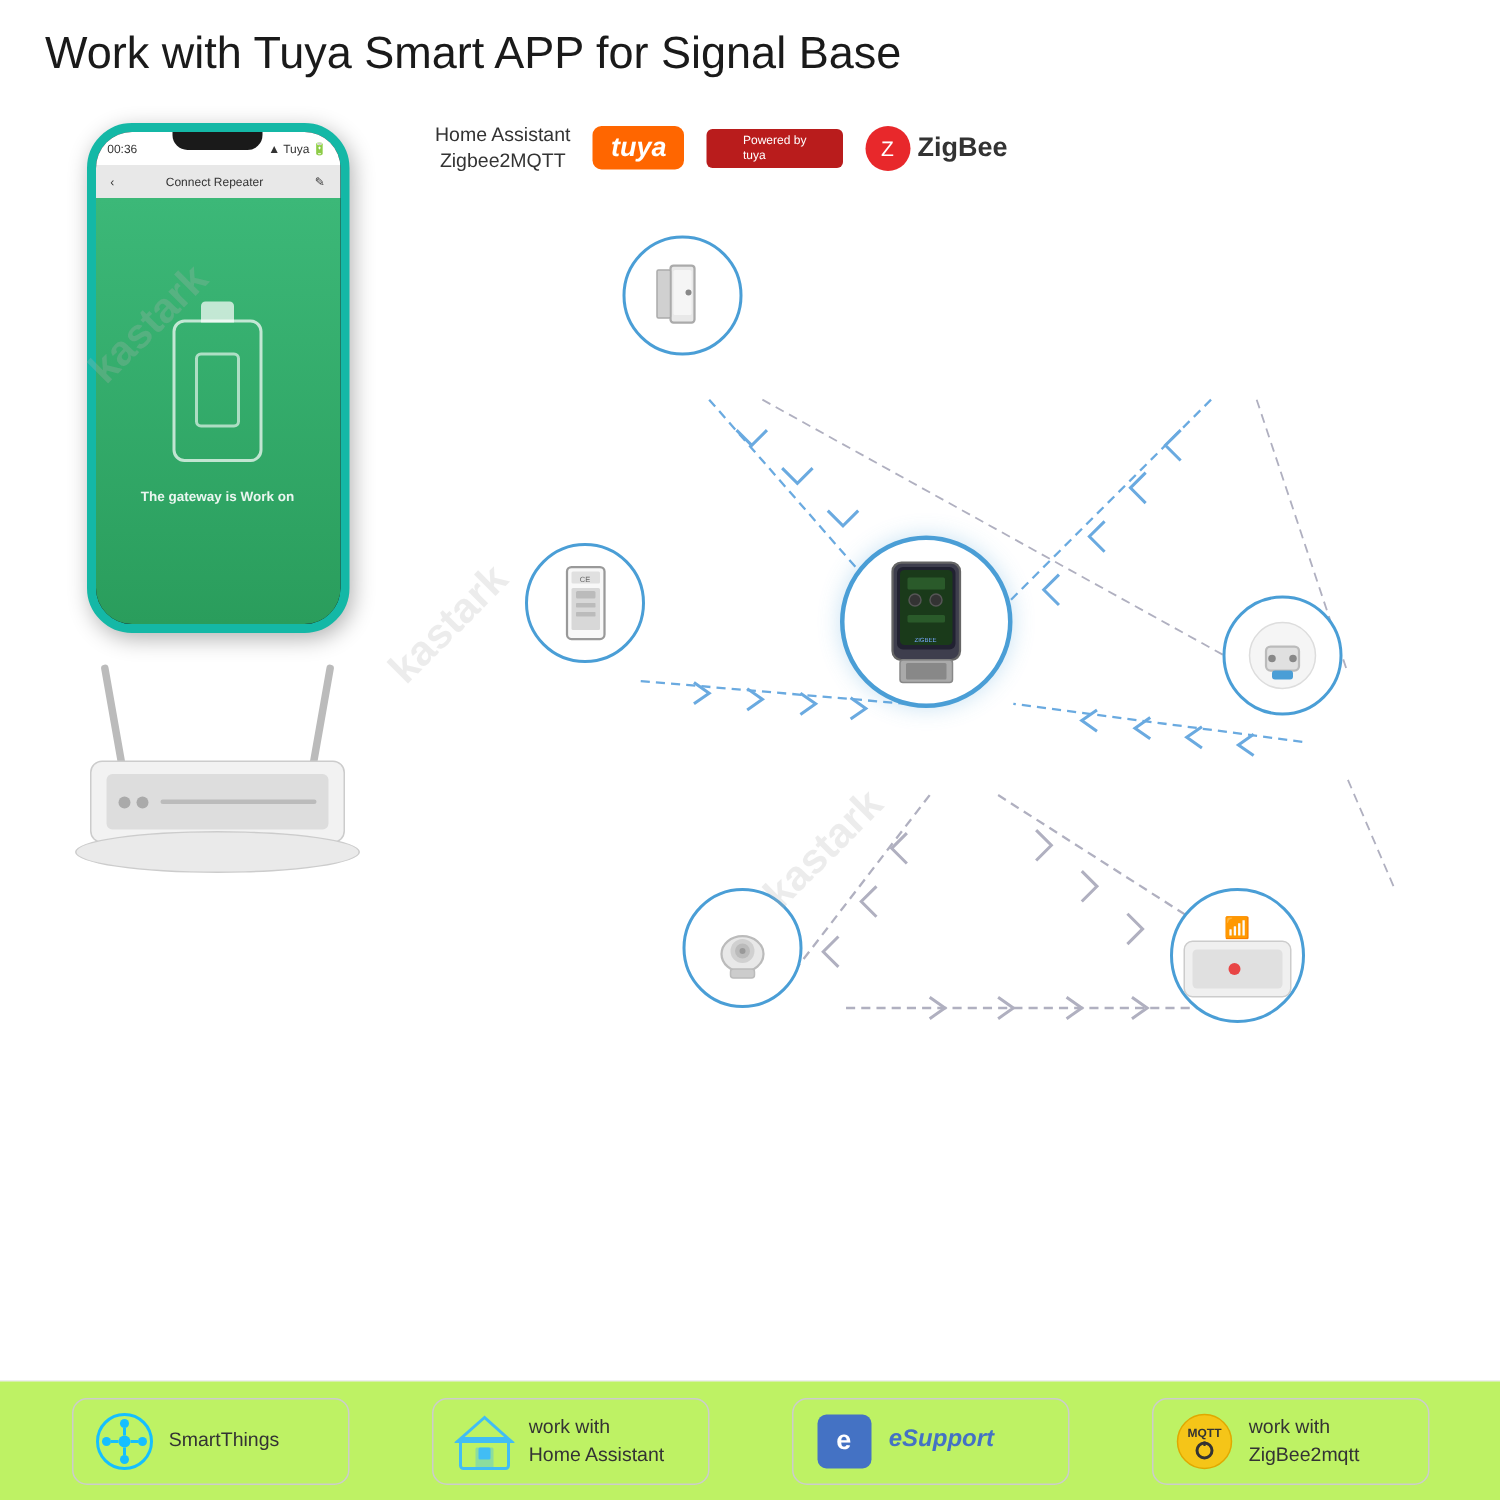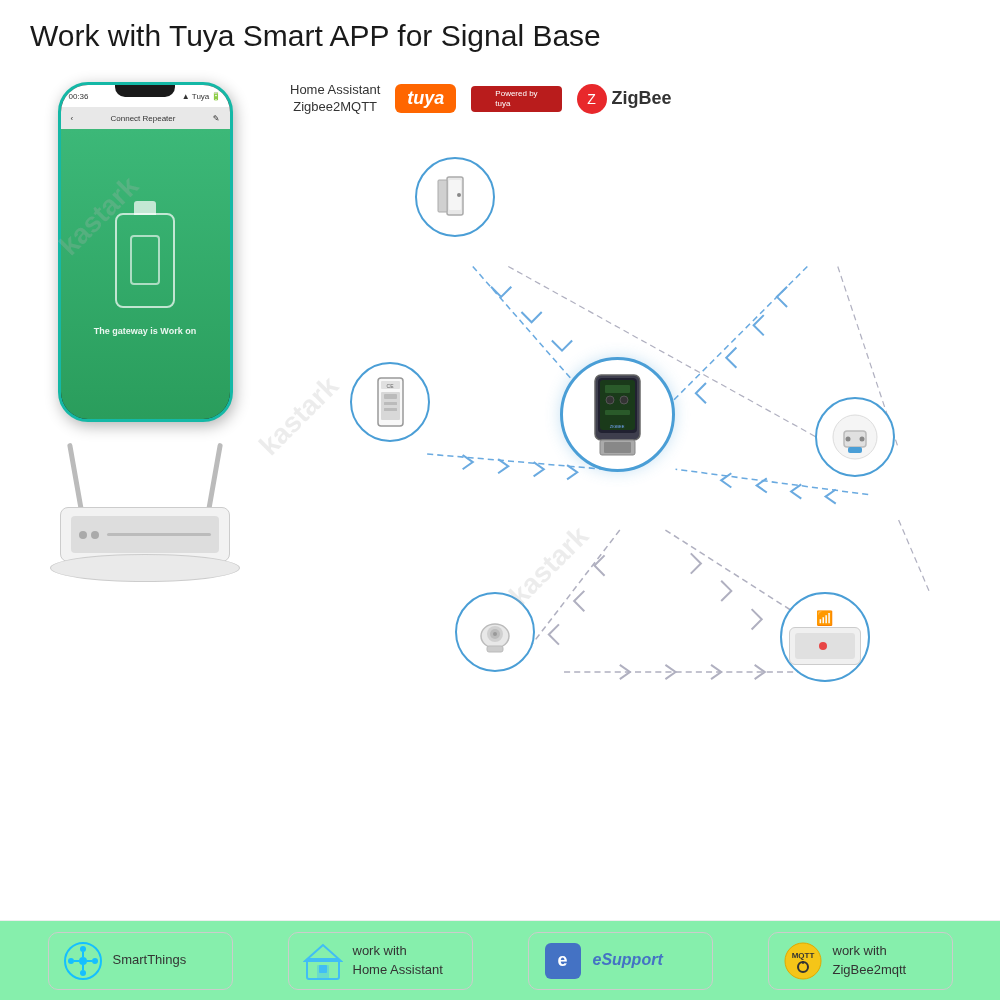--- a/index.html
+++ b/index.html
@@ -53,21 +53,21 @@
       flex-direction: column;
       align-items: center;
     }
 
     
     .phone-mockup {
       width: 175px;
       height: 340px;
       background: #1a1a1a;
       border-radius: 30px;
-      border: 3px solid #14b8a6;
+      border: 6px solid #14b8a6;
       position: relative;
       overflow: hidden;
       display: flex;
       flex-direction: column;
       align-items: flex-end;
       box-shadow: 2px 4px 15px rgba(0,0,0,0.3);
     }
     .phone-notch {
       width: 60px;
       height: 12px;
@@ -192,21 +192,21 @@
       position: absolute;
       bottom: 0;
       left: 0;
       right: 0;
       height: 80px;
       display: flex;
       align-items: center;
       justify-content: space-around;
       padding: 0 20px;
       border-top: 1px solid #eee;
-      background: #86efac;
+      background: #bef264;
     }
     .badge-item {
       display: flex;
       align-items: center;
       gap: 10px;
       border: 1.5px solid #ccc;
       border-radius: 10px;
       padding: 8px 14px;
       min-width: 185px;
       height: 58px;

